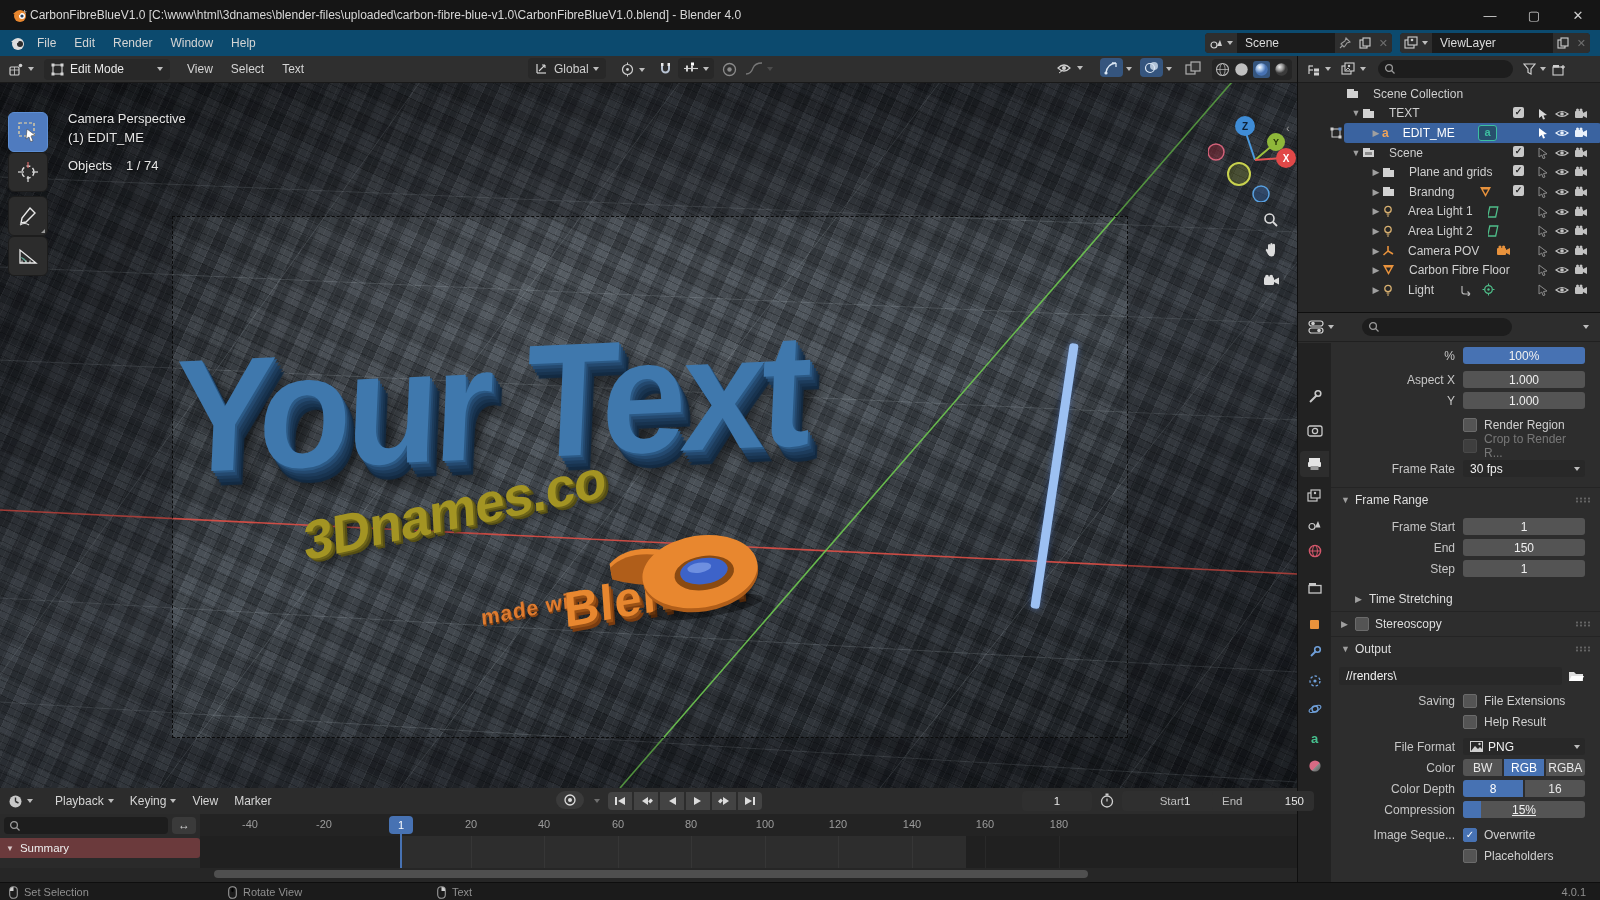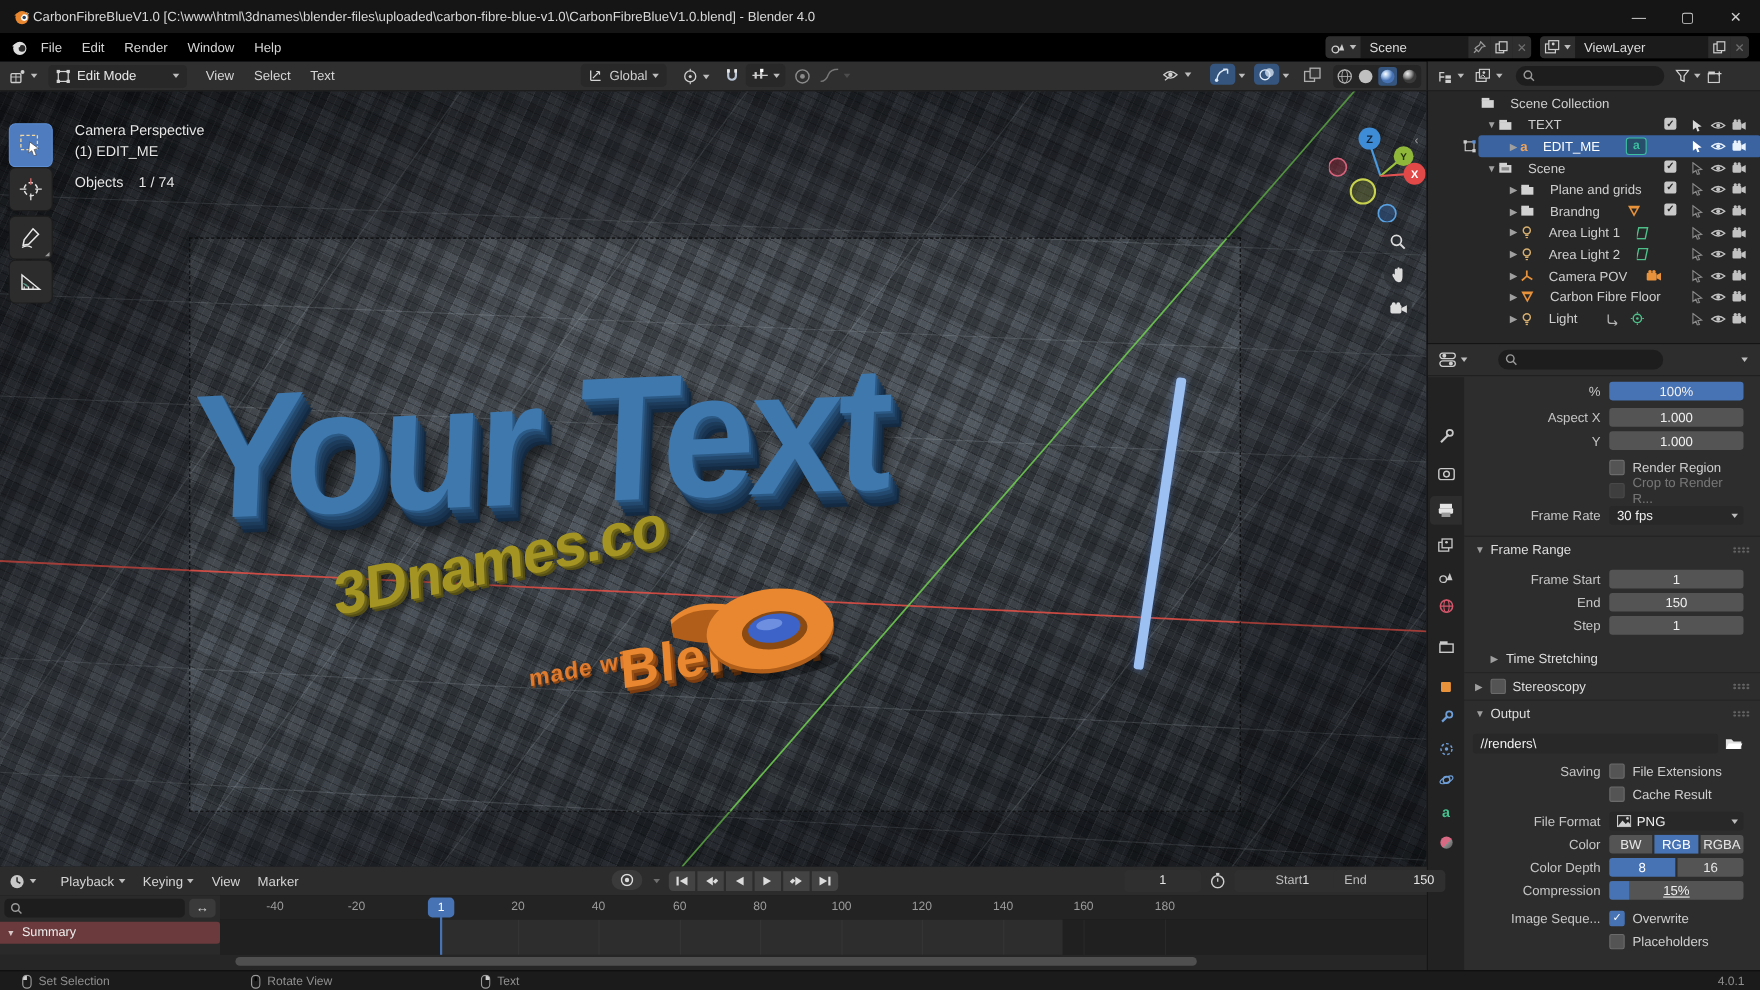--- a/index.html
+++ b/index.html
@@ -9,21 +9,21 @@
   .abs{position:absolute;}
   .row{display:flex;align-items:center;}
   .chev{width:0;height:0;border-left:3.5px solid transparent;border-right:3.5px solid transparent;border-top:4px solid #bdbdbd;display:inline-block;margin-left:4px;}
   .chev.dim{border-top-color:#6f6f6f;}
   .pill{background:#282828;border-radius:4px;display:flex;align-items:center;padding:0 7px;height:21px;}
   
   .titlebar{position:absolute;left:0;top:0;width:1600px;height:30px;background:#151515;display:flex;align-items:center;}
   .titlebar .title{color:#d8d8d8;font-size:12px;margin-left:10px;white-space:nowrap;}
   .winbtn{width:44px;height:30px;display:flex;align-items:center;justify-content:center;color:#cfcfcf;font-size:13px;}
   
-  .menubar{position:absolute;left:0;top:30px;width:1600px;height:26px;background:#000000;border-bottom:1px solid #101010;}
+  .menubar{position:absolute;left:0;top:30px;width:1600px;height:26px;background:#0c4a6e;border-bottom:1px solid #101010;}
   .menu-item{color:#d5d5d5;font-size:12px;padding:0 9px;height:26px;display:flex;align-items:center;}
   .wstab{color:#9a9a9a;font-size:12px;padding:0 11px;height:22px;display:flex;align-items:center;border-radius:4px;margin-top:2px;}
   .wstab.active{background:#3a3a3a;color:#efefef;}
   .idsel{position:absolute;top:3px;height:20px;display:flex;align-items:center;background:#242424;border-radius:4px;overflow:hidden;}
   .idsel .seg-icon{background:#2e2e2e;height:20px;display:flex;align-items:center;padding:0 4px;}
   .idsel .seg-name{background:#1b1b1b;height:20px;display:flex;align-items:center;padding:0 8px;color:#dcdcdc;}
   .idsel .seg-btn{height:20px;display:flex;align-items:center;padding:0 4px;background:#2e2e2e;}
   
   .vp{position:absolute;left:0;top:56px;width:1297px;height:732px;overflow:hidden;background:#202428;}
   .vp-header{position:absolute;left:0;top:0;width:100%;height:26px;background:#2f2f2f;border-bottom:1px solid #191919;z-index:40;display:flex;align-items:center;}
@@ -949,21 +949,21 @@
           </svg>
       </div>
       <div class="prow" style="margin-top:4px;">
         <span class="plabel">Saving</span>
         <span class="pcb"></span>
         <span>File Extensions</span>
       </div>
       <div class="prow">
         <span class="plabel"></span>
         <span class="pcb"></span>
-        <span>Cache Result</span>
+        <span>Help Result</span>
       </div>
       <div class="prow" style="margin-top:4px;">
         <span class="plabel">File Format</span>
         <div class="pfield dark">
           <svg width="13" height="11" style="margin-right:5px;">
               <rect x="0.5" y="0.5" width="12" height="10" fill="none" stroke="#cfcfcf" stroke-width="1"></rect>
               <path d="M1 10 L5 5 L8 8 L10 6 L12 8 L12 10 Z" fill="#cfcfcf"></path>
               <circle cx="9.5" cy="3" r="1.2" fill="#cfcfcf"></circle>
             </svg>
           <span>PNG</span>
@@ -1136,21 +1136,21 @@
     </div>
 
     <div class="playhead"></div>
     <div class="framepill">
         <span>1</span>
       </div>
     <div class="scroll"></div>
   </div>
 
   <div class="statusbar">
-    <span class="sb-item" style="left:20px;">
+    <span class="sb-item" style="left:9px;">
       <svg width="9" height="13">
           <rect x="0.7" y="0.7" width="7.6" height="11.6" rx="3.5" fill="none" stroke="#9a9a9a" stroke-width="1.1"></rect>
           <path d="M1 5 L1 3.5 Q1 1 4.5 1 L4.5 5 Z" fill="#cfcfcf"></path>
         </svg>
       <span>Set Selection</span>
     </span>
     <span class="sb-item" style="left:228px;">
       <svg width="9" height="13">
           <rect x="0.7" y="0.7" width="7.6" height="11.6" rx="3.5" fill="none" stroke="#9a9a9a" stroke-width="1.1"></rect>
           <rect x="3.4" y="2" width="2.2" height="4" rx="1" fill="#cf cfcf"></rect>

